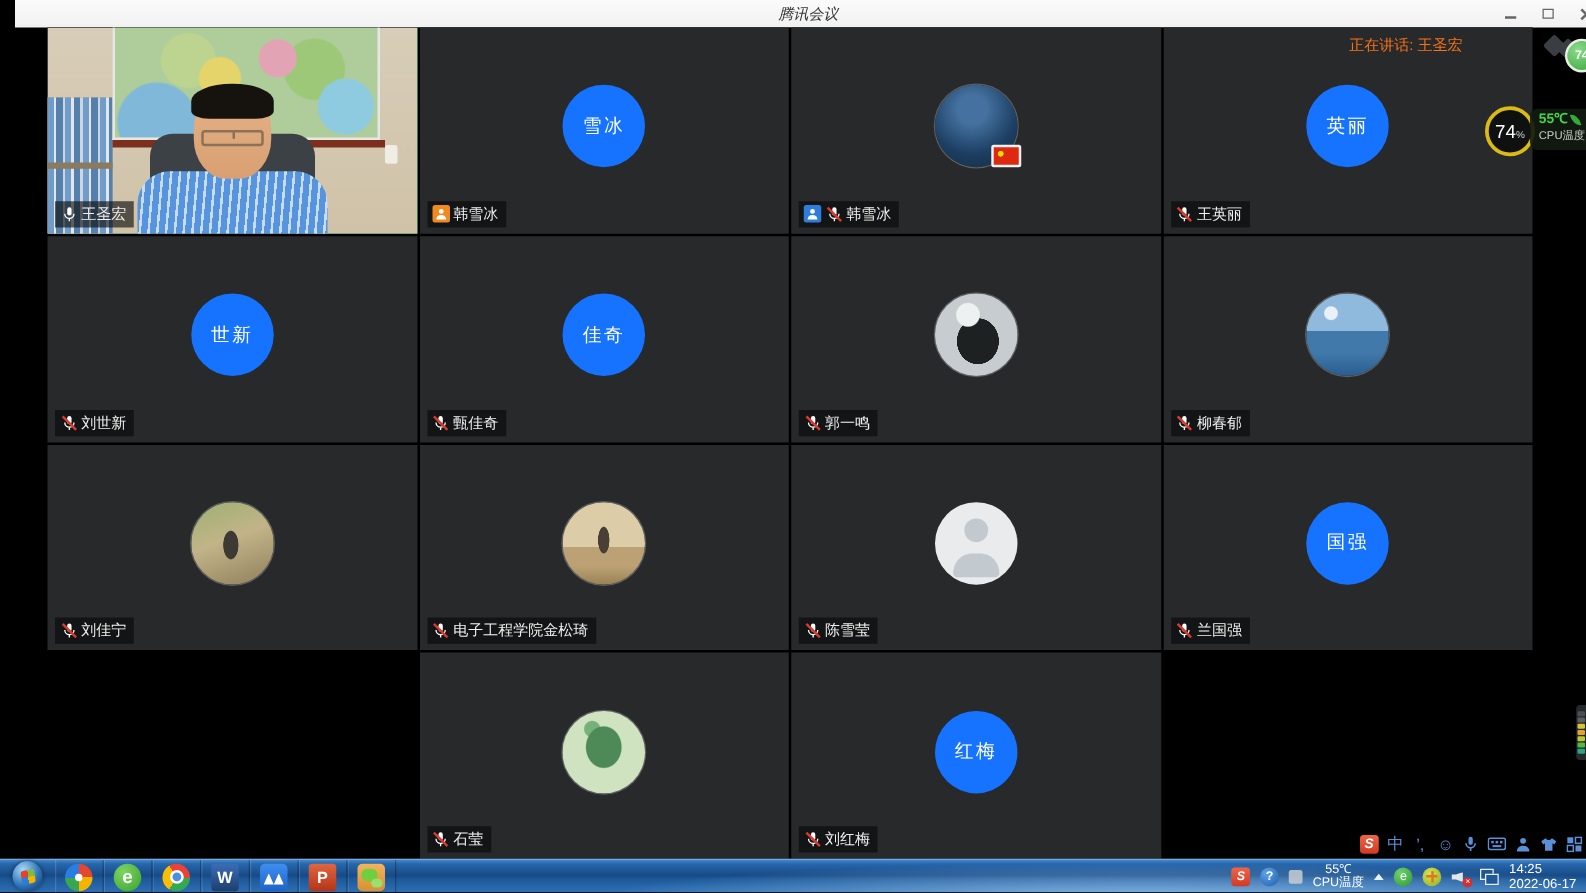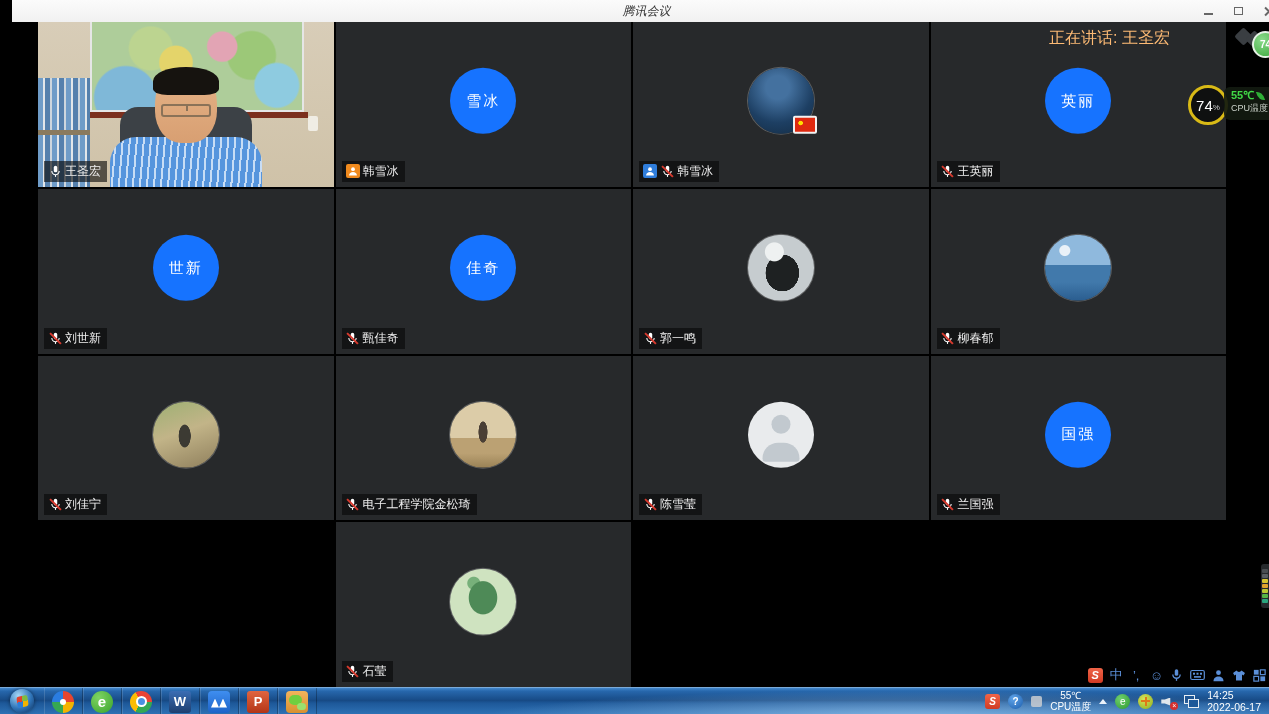--- a/index.html
+++ b/index.html
@@ -69,21 +69,21 @@
   .wc-shirt { position:absolute; left:50%; bottom:0; transform:translateX(-50%); width:152px; height:50px;
       background:repeating-linear-gradient(95deg,#5695dd 0 5px,#c8ddf5 5px 7px); border-radius:26px 26px 0 0; }
   .wc-head { position:absolute; left:50%; bottom:44px; transform:translateX(-50%); width:62px; height:76px;
       background:linear-gradient(#e6b488,#d89f72); border-radius:48% 48% 42% 42%; }
   .wc-hair { position:absolute; left:50%; bottom:92px; transform:translateX(-50%); width:66px; height:28px; background:#16130f; border-radius:50% 50% 22% 22%; }
   .wc-glasses { position:absolute; left:50%; bottom:70px; transform:translateX(-50%); width:50px; height:13px;
       border:2px solid #8a7258; border-radius:3px; }
   .wc-glasses::after { content:""; position:absolute; left:50%; top:-1px; width:2px; height:6px; background:#8a7258; }
 
   
-  .speaking-banner { position:absolute; top:28px; right:99px; font-size:16px; color:#fdba74;text-align:center; }
+  .speaking-banner { position:absolute; top:28px; right:99px; font-size:12px; color:#f97316;text-align:center; }
   .diamond { position:absolute; width:13px; height:13px; background:#3a3e42; transform:rotate(45deg); border-radius:2px; }
   .score-badge { position:absolute; left:1252px; top:31px; width:27px; height:27px; border-radius:50%;
       background:radial-gradient(circle at 35% 30%, #8adb8a, #3aa53a); border:2px solid #e6f2e6;
       color:#fff; font-size:10px; font-weight:bold; display:flex; align-items:center; justify-content:center; }
   .score-ring { position:absolute; left:1188px; top:85px; width:40px; height:40px; border-radius:50%;
       border:3px solid #d9ba16; background:rgba(14,14,14,.93); color:#fff;
       display:flex; align-items:center; justify-content:center; font-size:15px; }
   .score-ring .unit { font-size:8px; color:#cfcfcf; margin-top:5px; }
   .cpu-pill { position:absolute; left:1224px; top:87px; width:52px; height:33px; border-radius:6px;
       background:rgba(18,26,16,.92); padding:2px 0 0 7px; }
@@ -392,20 +392,36 @@
         <svg width="13" height="13" viewBox="0 0 12 12">
           <rect x="4.4" y="0.8" width="3.2" height="6" rx="1.6" fill="#fff"></rect>
           <path d="M2.6 5.6a3.4 3.4 0 0 0 6.8 0" fill="none" stroke="#fff" stroke-width="1"></path>
           <line x1="6" y1="9.2" x2="6" y2="11" stroke="#fff" stroke-width="1"></line>
           <line class="slash" x1="1" y1="1" x2="11" y2="11" stroke="#d83a2e" stroke-width="1.8"></line>
         </svg>
       </span>
       <span class="pname">石莹</span>
     </div>
   </div>
+      <div class="tile" style="grid-area: 4 / 3;">
+
+    <div class="avatar initials">红梅</div>
+    <div class="name-chip">
+
+      <span class="mic muted">
+        <svg width="13" height="13" viewBox="0 0 12 12">
+          <rect x="4.4" y="0.8" width="3.2" height="6" rx="1.6" fill="#fff"></rect>
+          <path d="M2.6 5.6a3.4 3.4 0 0 0 6.8 0" fill="none" stroke="#fff" stroke-width="1"></path>
+          <line x1="6" y1="9.2" x2="6" y2="11" stroke="#fff" stroke-width="1"></line>
+          <line class="slash" x1="1" y1="1" x2="11" y2="11" stroke="#d83a2e" stroke-width="1.8"></line>
+        </svg>
+      </span>
+      <span class="pname">刘红梅</span>
+    </div>
+  </div>
     </div>
 
   <div class="speaking-banner">正在讲话: 王圣宏</div>
 
   <span class="diamond" style="left:1237px; top:30px;"></span>
   <span class="diamond" style="left:1248px; top:33px;"></span>
   <div class="score-badge">74</div>
   <div class="score-ring">
     <span>74</span>
       <span class="unit">%</span>

